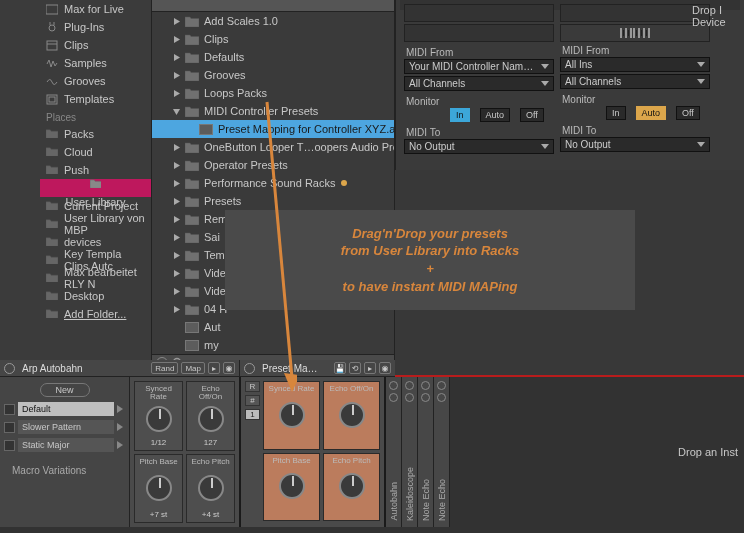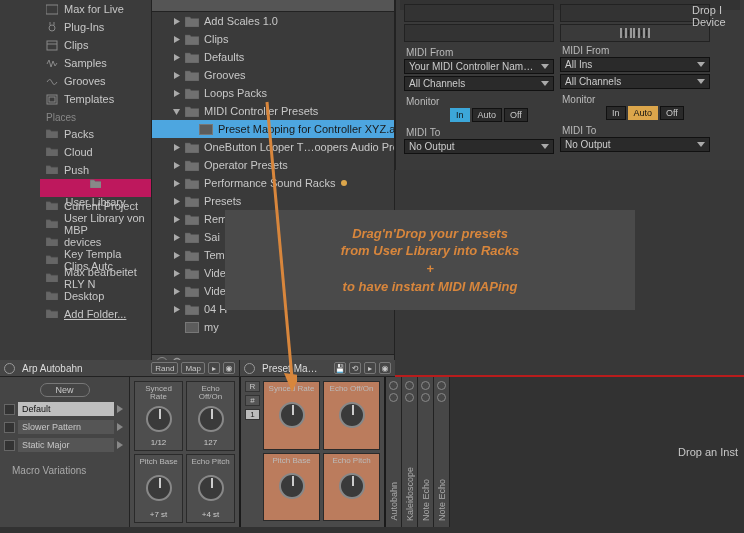--- a/index.html
+++ b/index.html
@@ -45,21 +45,21 @@
   #tree .foot{position:absolute;bottom:0;left:0;right:0;height:16px;background:#4a4a4a;border-top:1px solid #222;display:flex;align-items:center;gap:4px;padding:0 4px;}
   .circ{width:12px;height:12px;border:1px solid #888;border-radius:50%;}
   #searchbtn{width:12px;height:12px;}
   
   #tracks{position:absolute;left:395px;top:0;right:0;height:170px;background:#3a3a3a;border-left:1px solid #222;}
   .track-io{position:absolute;top:4px;width:150px;}
   .track-io .lbl{font-size:10px;color:#bbb;padding:3px 2px 1px;}
   .ddl{height:15px;background:#2a2a2a;border:1px solid #111;display:flex;align-items:center;justify-content:space-between;padding:0 4px;cursor:pointer;margin-bottom:2px;}
   .ddl span{font-size:10px;color:#ccc;white-space:nowrap;overflow:hidden;text-overflow:ellipsis;}
   .chev{width:0;height:0;border-left:4px solid transparent;border-right:4px solid transparent;border-top:5px solid #aaa;flex:0 0 auto;margin-left:4px;}
-  .monrow{display:flex;gap:2px;margin-bottom:2px;padding-left:46px;}
+  .monrow{display:flex;gap:10px;margin-bottom:2px;padding-left:46px;}
   .mbtn{height:14px;font-size:9px;display:flex;align-items:center;justify-content:center;border:1px solid #111;background:#2a2a2a;padding:0 5px;cursor:pointer;}
   .mbtn.blue{background:var(--on-blue);color:#111;border-color:var(--on-blue);}
   .mbtn.yel{background:var(--yel);color:#111;border-color:var(--yel);}
   .clipslot{height:18px;border:1px solid #222;background:#333;margin-bottom:2px;}
   .pianoslot{height:18px;border:1px solid #222;display:flex;align-items:center;justify-content:center;gap:1px;}
   .key{width:2px;height:10px;background:#999;}
   .keyb{width:1px;height:6px;background:#222;}
   .lastcol{position:absolute;right:2px;top:4px;width:50px;font-size:10px;color:#aaa;}
   
   #callout{position:absolute;left:225px;top:210px;width:410px;height:100px;background:#4a4a4a;display:flex;flex-direction:column;align-items:center;justify-content:center;line-height:1.35;padding:6px;z-index:5;}
@@ -470,20 +470,25 @@
               <svg viewBox="0 0 9 9">
                 <path d="M2 1v7L8 4.5z" fill="#aaa"></path>
               </svg>
             </span>
             <span class="fold">
               <svg viewBox="0 0 14 11">
                 <path d="M0 1h5l1 1.5h8V11H0z" fill="#707070" stroke="#555" stroke-width="0.5"></path>
               </svg>
             </span>
             <span>04 H</span>
+          </div>
+          <div class="tr" style="padding-left: 20px;">
+            <span class="tri"></span>
+            <span class="rack"></span>
+            <span>Aut</span>
           </div>
           <div class="tr" style="padding-left: 20px;">
             <span class="tri"></span>
             <span class="rack"></span>
             <span>my</span>
           </div>
         </div>
       <div class="foot">
         <div class="circ"></div>
         <svg id="searchbtn" viewBox="0 0 12 12">

